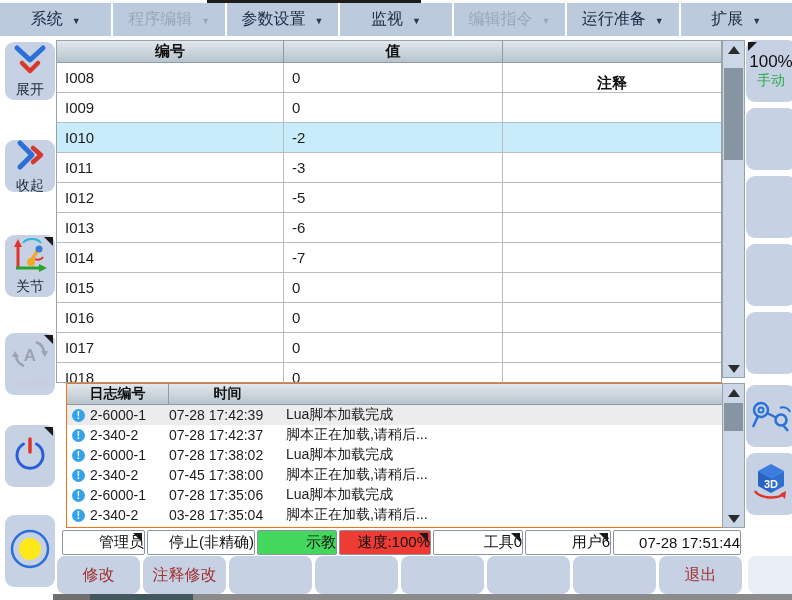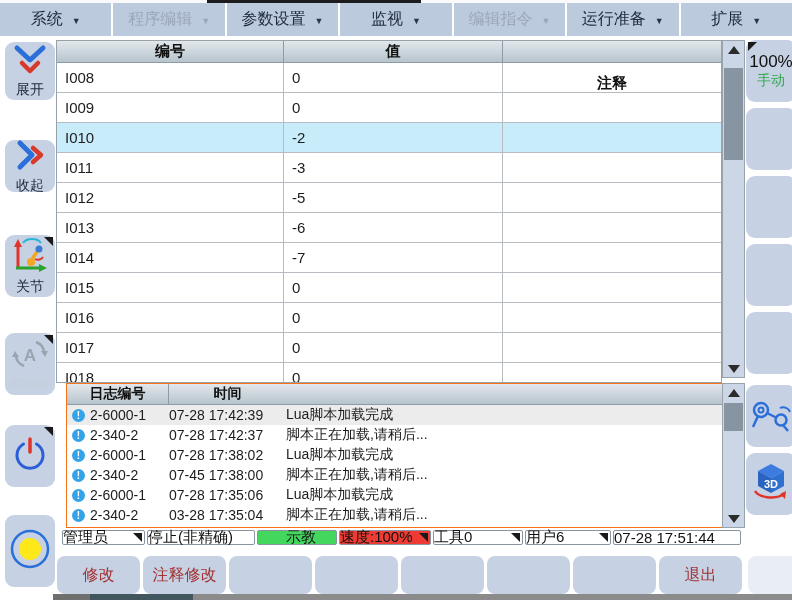--- a/index.html
+++ b/index.html
@@ -75,22 +75,22 @@
              color:#fff; font-size:10px; font-weight:bold; text-align:center; line-height:13px; }
 
   
   .rbtn { position:absolute; left:746px; width:50px; height:62px; background:#c6d1e4; border-radius:9px;
           display:flex; flex-direction:column; align-items:center; justify-content:center; cursor:default; }
   .rspeed { font-size:17px; color:#111; }
   .rmode { font-size:14px; color:var(--modegreen,#2fa849); }
 
   
   #statusbar { position:absolute; left:62px; top:530px; height:23px; display:flex; gap:2px; }
-  .seg { position:relative; height:15px; background:#fff; border:1px solid #8a94a0; border-radius:2px;
-         display:flex; align-items:center; justify-content:flex-start; font-size:15px; color:#111; white-space:nowrap; }
+  .seg { position:relative; height:25px; background:#fff; border:1px solid #8a94a0; border-radius:2px;
+         display:flex; align-items:center; justify-content:flex-end; font-size:15px; color:#111; white-space:nowrap; }
   .seg.green { background:var(--green,#44d75e); }
   .seg.red { background:var(--red,#ee3b33); }
 
   
   #bottombar { position:absolute; left:57px; top:556px; height:38px; display:flex; gap:3px; }
   .bbtn { width:83px; height:38px; background:#c6d1e4; border:none; border-radius:8px;
           font-family:inherit; font-size:16px; color:var(--btnred,#a23333); cursor:default; }
   .bpartial { position:absolute; left:748px; top:556px; width:44px; height:38px; background:#e9edf4; border-radius:8px 0 0 8px; }
   .bottomstrip { position:absolute; left:53px; top:594px; width:739px; height:6px;
           background:linear-gradient(90deg,#6f6f6f 0%,#6f6f6f 5%,#42565e 5%,#42565e 19%,#8b8b8b 19%,#8b8b8b 100%); }

